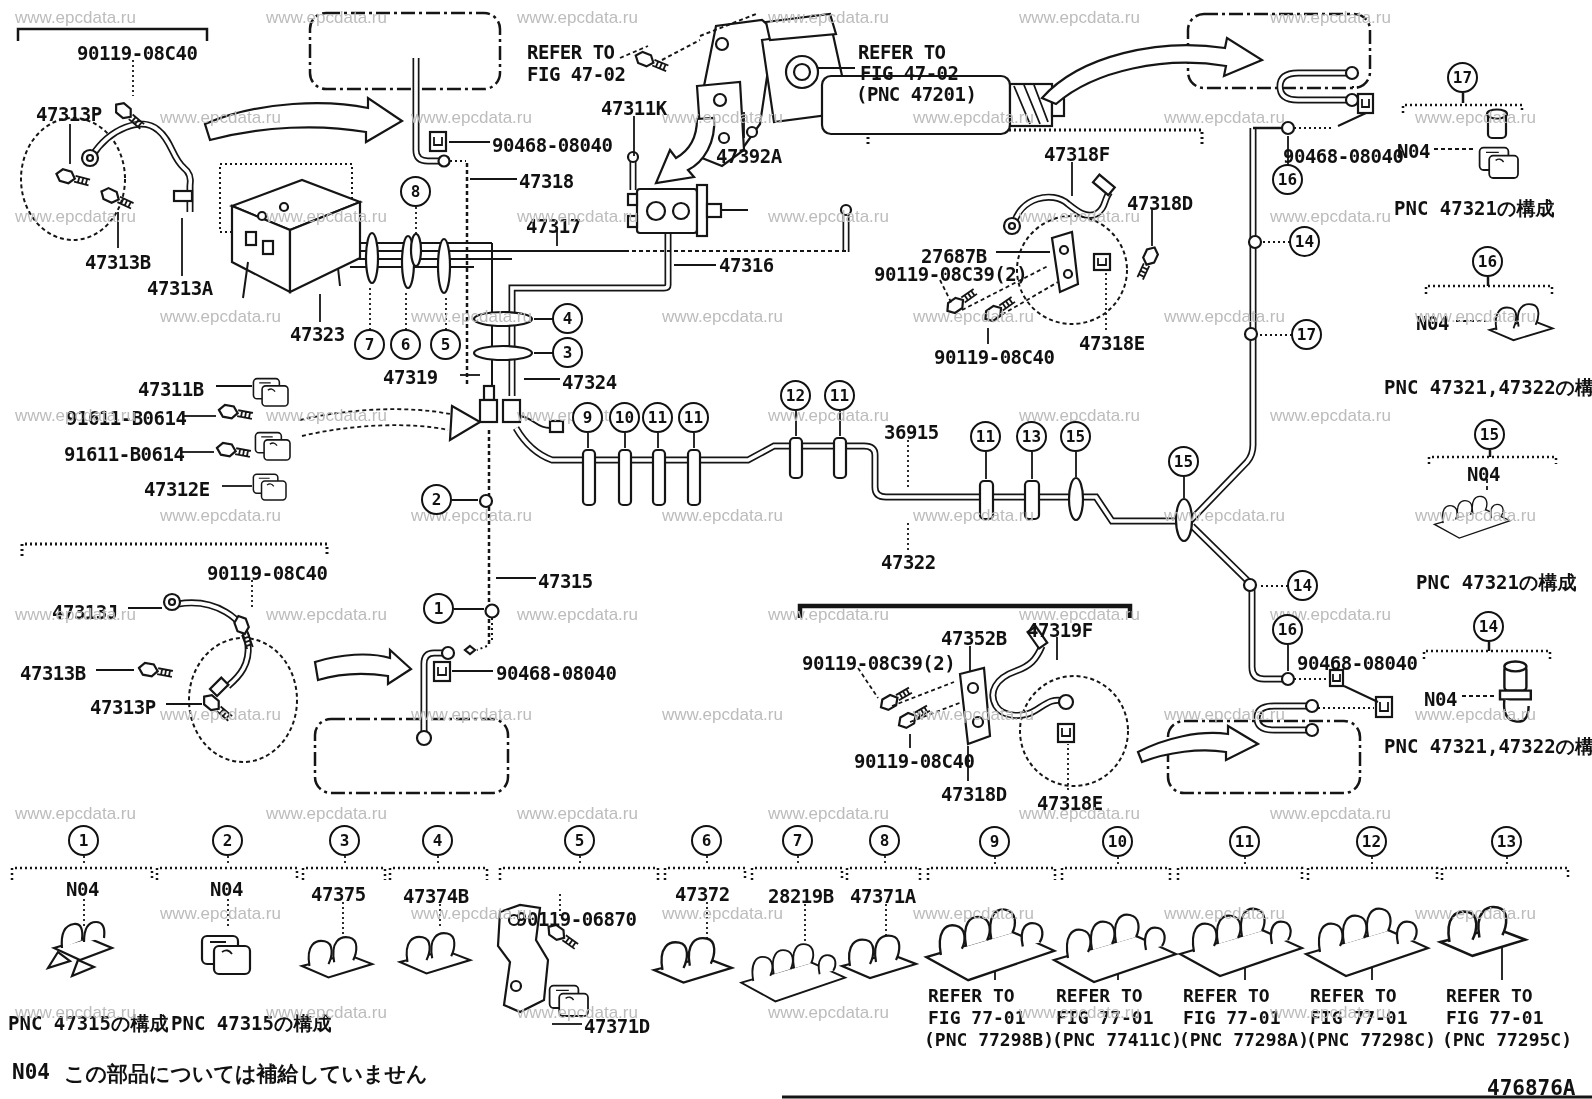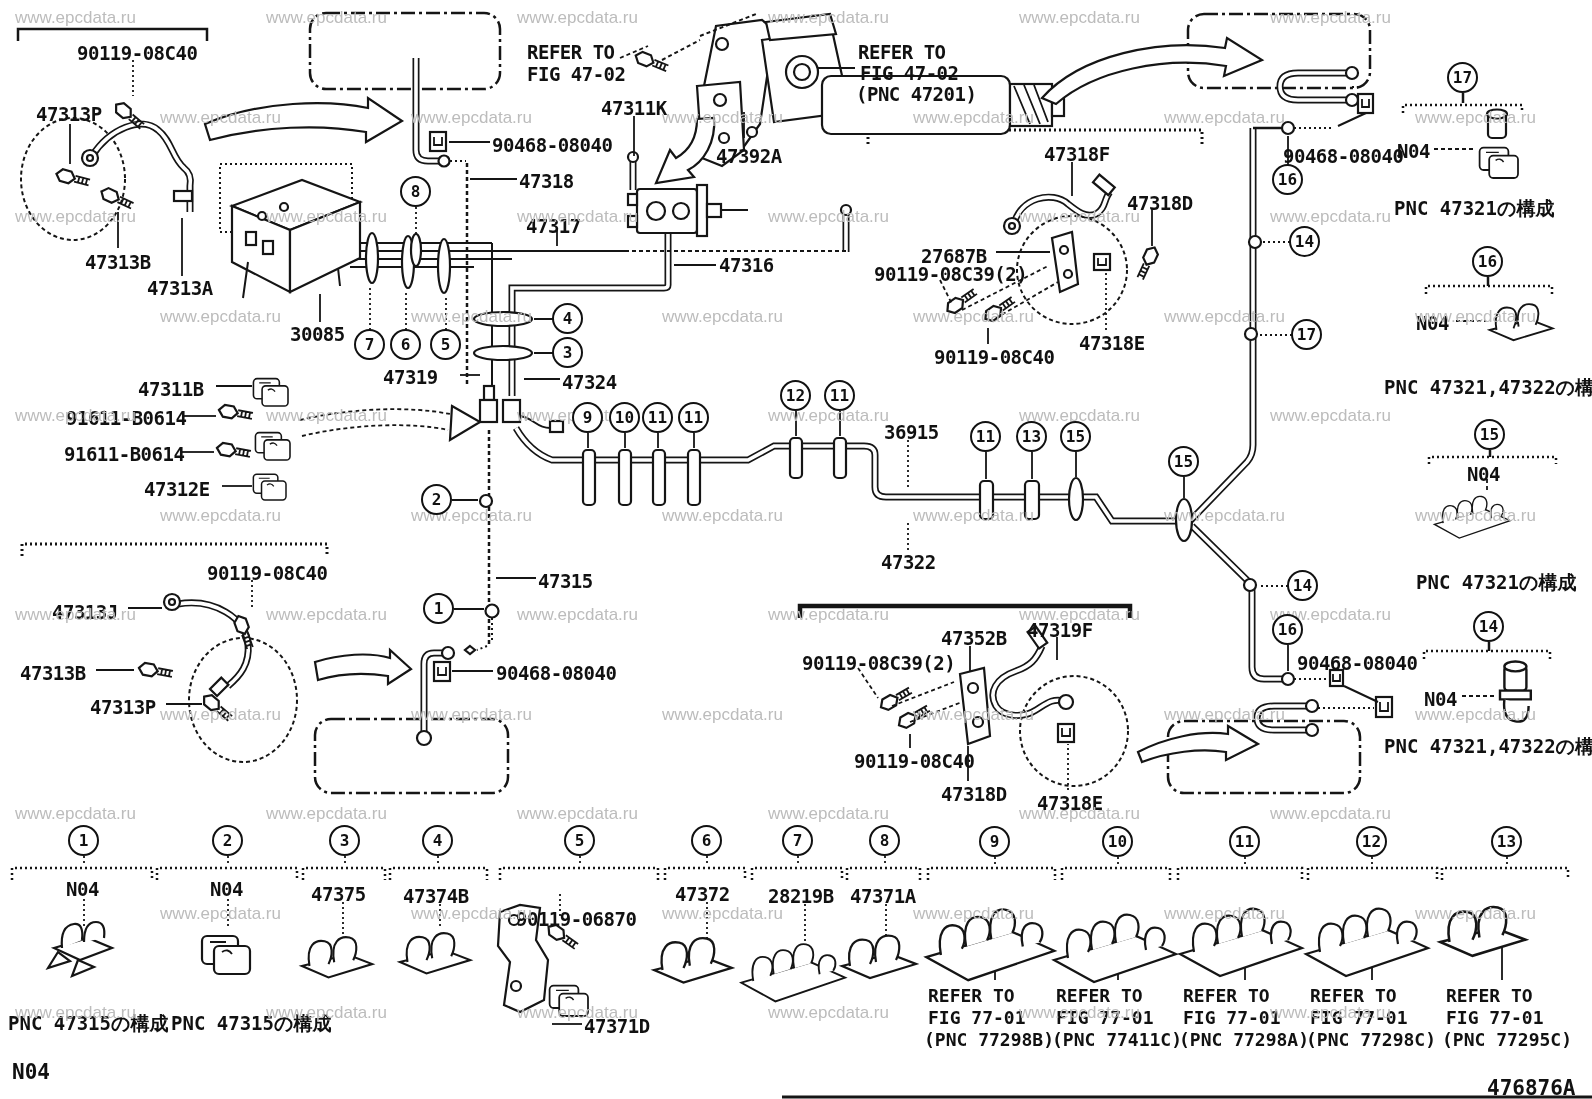--- a/index.html
+++ b/index.html
@@ -429,21 +429,21 @@
 <span class="lbl" style="left:527px;top:63px">FIG 47-02</span>
 <span class="lbl" style="left:858px;top:41px">REFER TO</span>
 <span class="lbl" style="left:860px;top:62px">FIG 47-02</span>
 <span class="lbl" style="left:856px;top:83px">(PNC 47201)</span>
 <span class="lbl" style="left:601px;top:97px">47311K</span>
 <span class="lbl" style="left:716px;top:145px">47392A</span>
 <span class="lbl" style="left:492px;top:134px">90468-08040</span>
 <span class="lbl" style="left:519px;top:170px">47318</span>
 <span class="lbl" style="left:526px;top:215px">47317</span>
 <span class="lbl" style="left:719px;top:254px">47316</span>
-<span class="lbl" style="left:290px;top:323px">30085</span>
+<span class="lbl" style="left:290px;top:323px">47323</span>
 <span class="lbl" style="left:383px;top:366px">47319</span>
 <span class="lbl" style="left:562px;top:371px">47324</span>
 <span class="lbl" style="left:138px;top:378px">47311B</span>
 <span class="lbl" style="left:66px;top:407px">91611-B0614</span>
 <span class="lbl" style="left:64px;top:443px">91611-B0614</span>
 <span class="lbl" style="left:144px;top:478px">47312E</span>
 <span class="lbl" style="left:884px;top:421px">36915</span>
 <span class="lbl" style="left:881px;top:551px">47322</span>
 <span class="lbl" style="left:538px;top:570px">47315</span>
 <span class="lbl" style="left:1044px;top:143px">47318F</span>
@@ -496,20 +496,21 @@
 <span class="ref" style="left:1183px;top:1007px">FIG 77-01</span>
 <span class="ref" style="left:1179px;top:1029px">(PNC 77298A)</span>
 <span class="ref" style="left:1310px;top:985px">REFER TO</span>
 <span class="ref" style="left:1310px;top:1007px">FIG 77-01</span>
 <span class="ref" style="left:1306px;top:1029px">(PNC 77298C)</span>
 <span class="ref" style="left:1446px;top:985px">REFER TO</span>
 <span class="ref" style="left:1446px;top:1007px">FIG 77-01</span>
 <span class="ref" style="left:1442px;top:1029px">(PNC 77295C)</span>
 
 <span class="note" style="left:12px;top:1060px">N04</span>
+<span class="note" style="left:64px;top:1060px">この部品については補給していません</span>
 <span class="docid" style="left:1487px;top:1076px">476876A</span>
 
 <div class="circ" style="left: 400px; top: 176px;">8</div>
     <div class="circ" style="left: 354px; top: 329px;">7</div>
     <div class="circ" style="left: 390px; top: 329px;">6</div>
     <div class="circ" style="left: 430px; top: 329px;">5</div>
     <div class="circ" style="left: 552px; top: 303px;">4</div>
     <div class="circ" style="left: 552px; top: 337px;">3</div>
     <div class="circ" style="left: 421px; top: 484px;">2</div>
     <div class="circ" style="left: 423px; top: 593px;">1</div>

